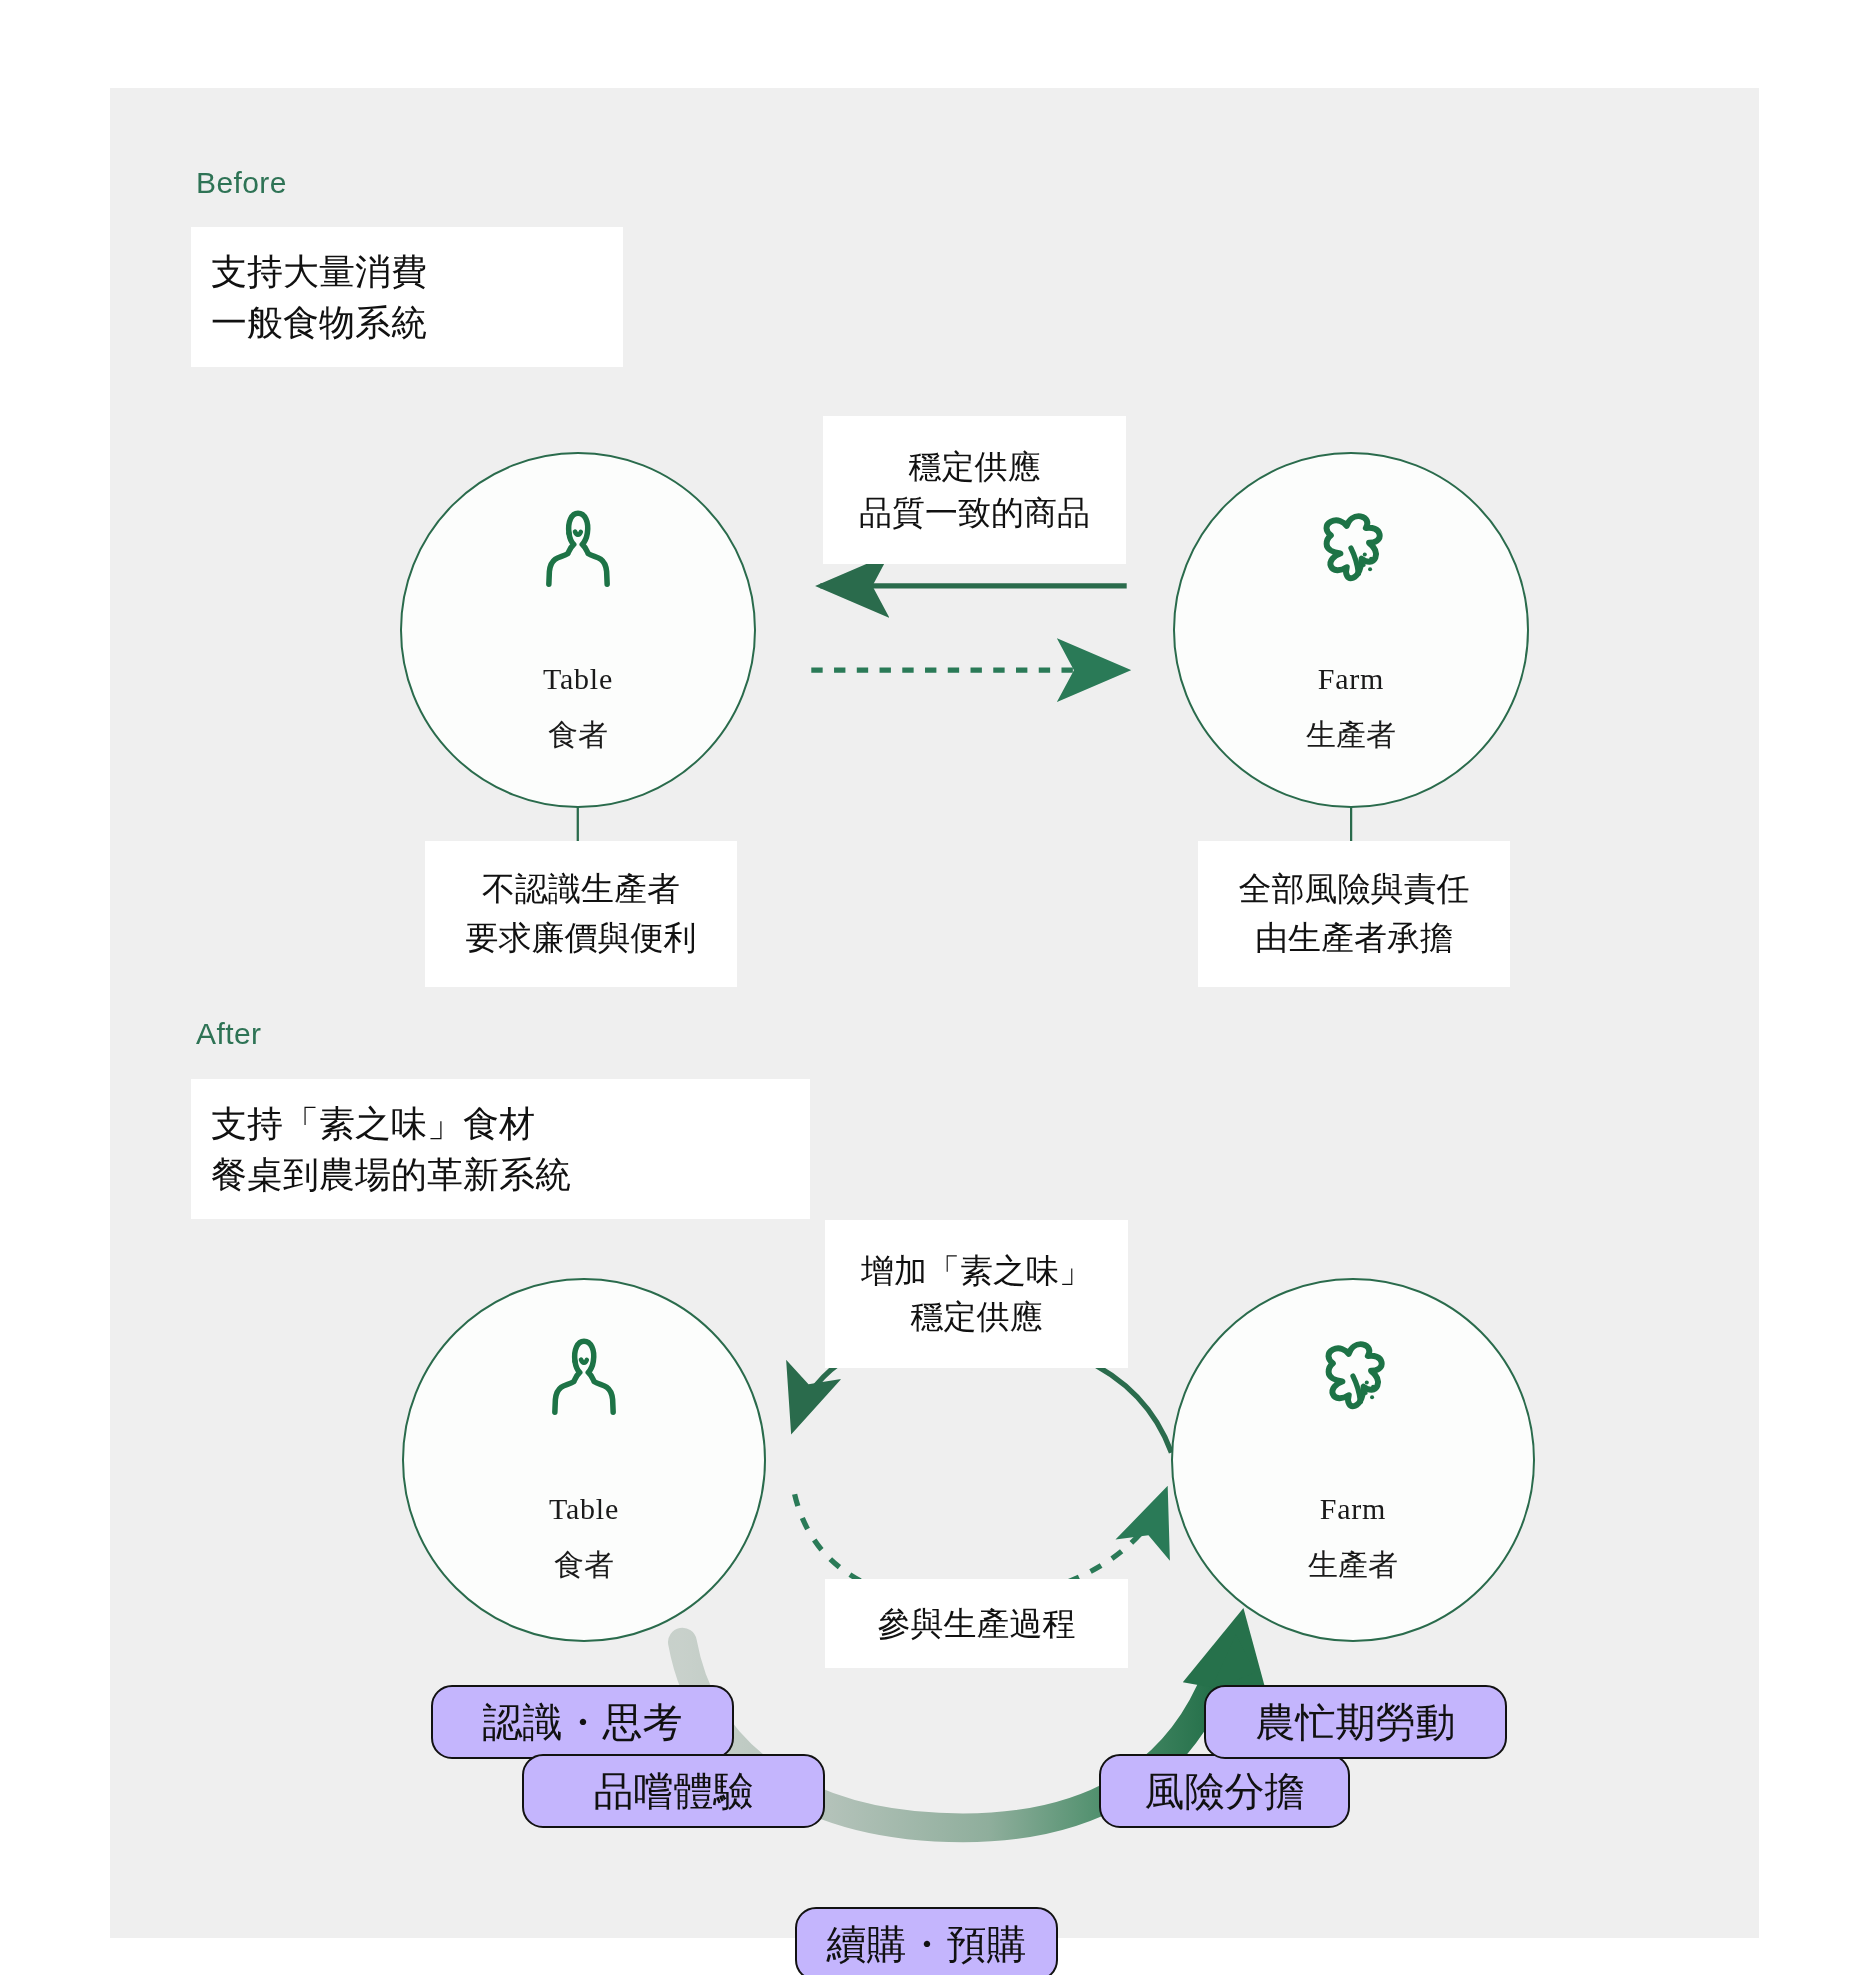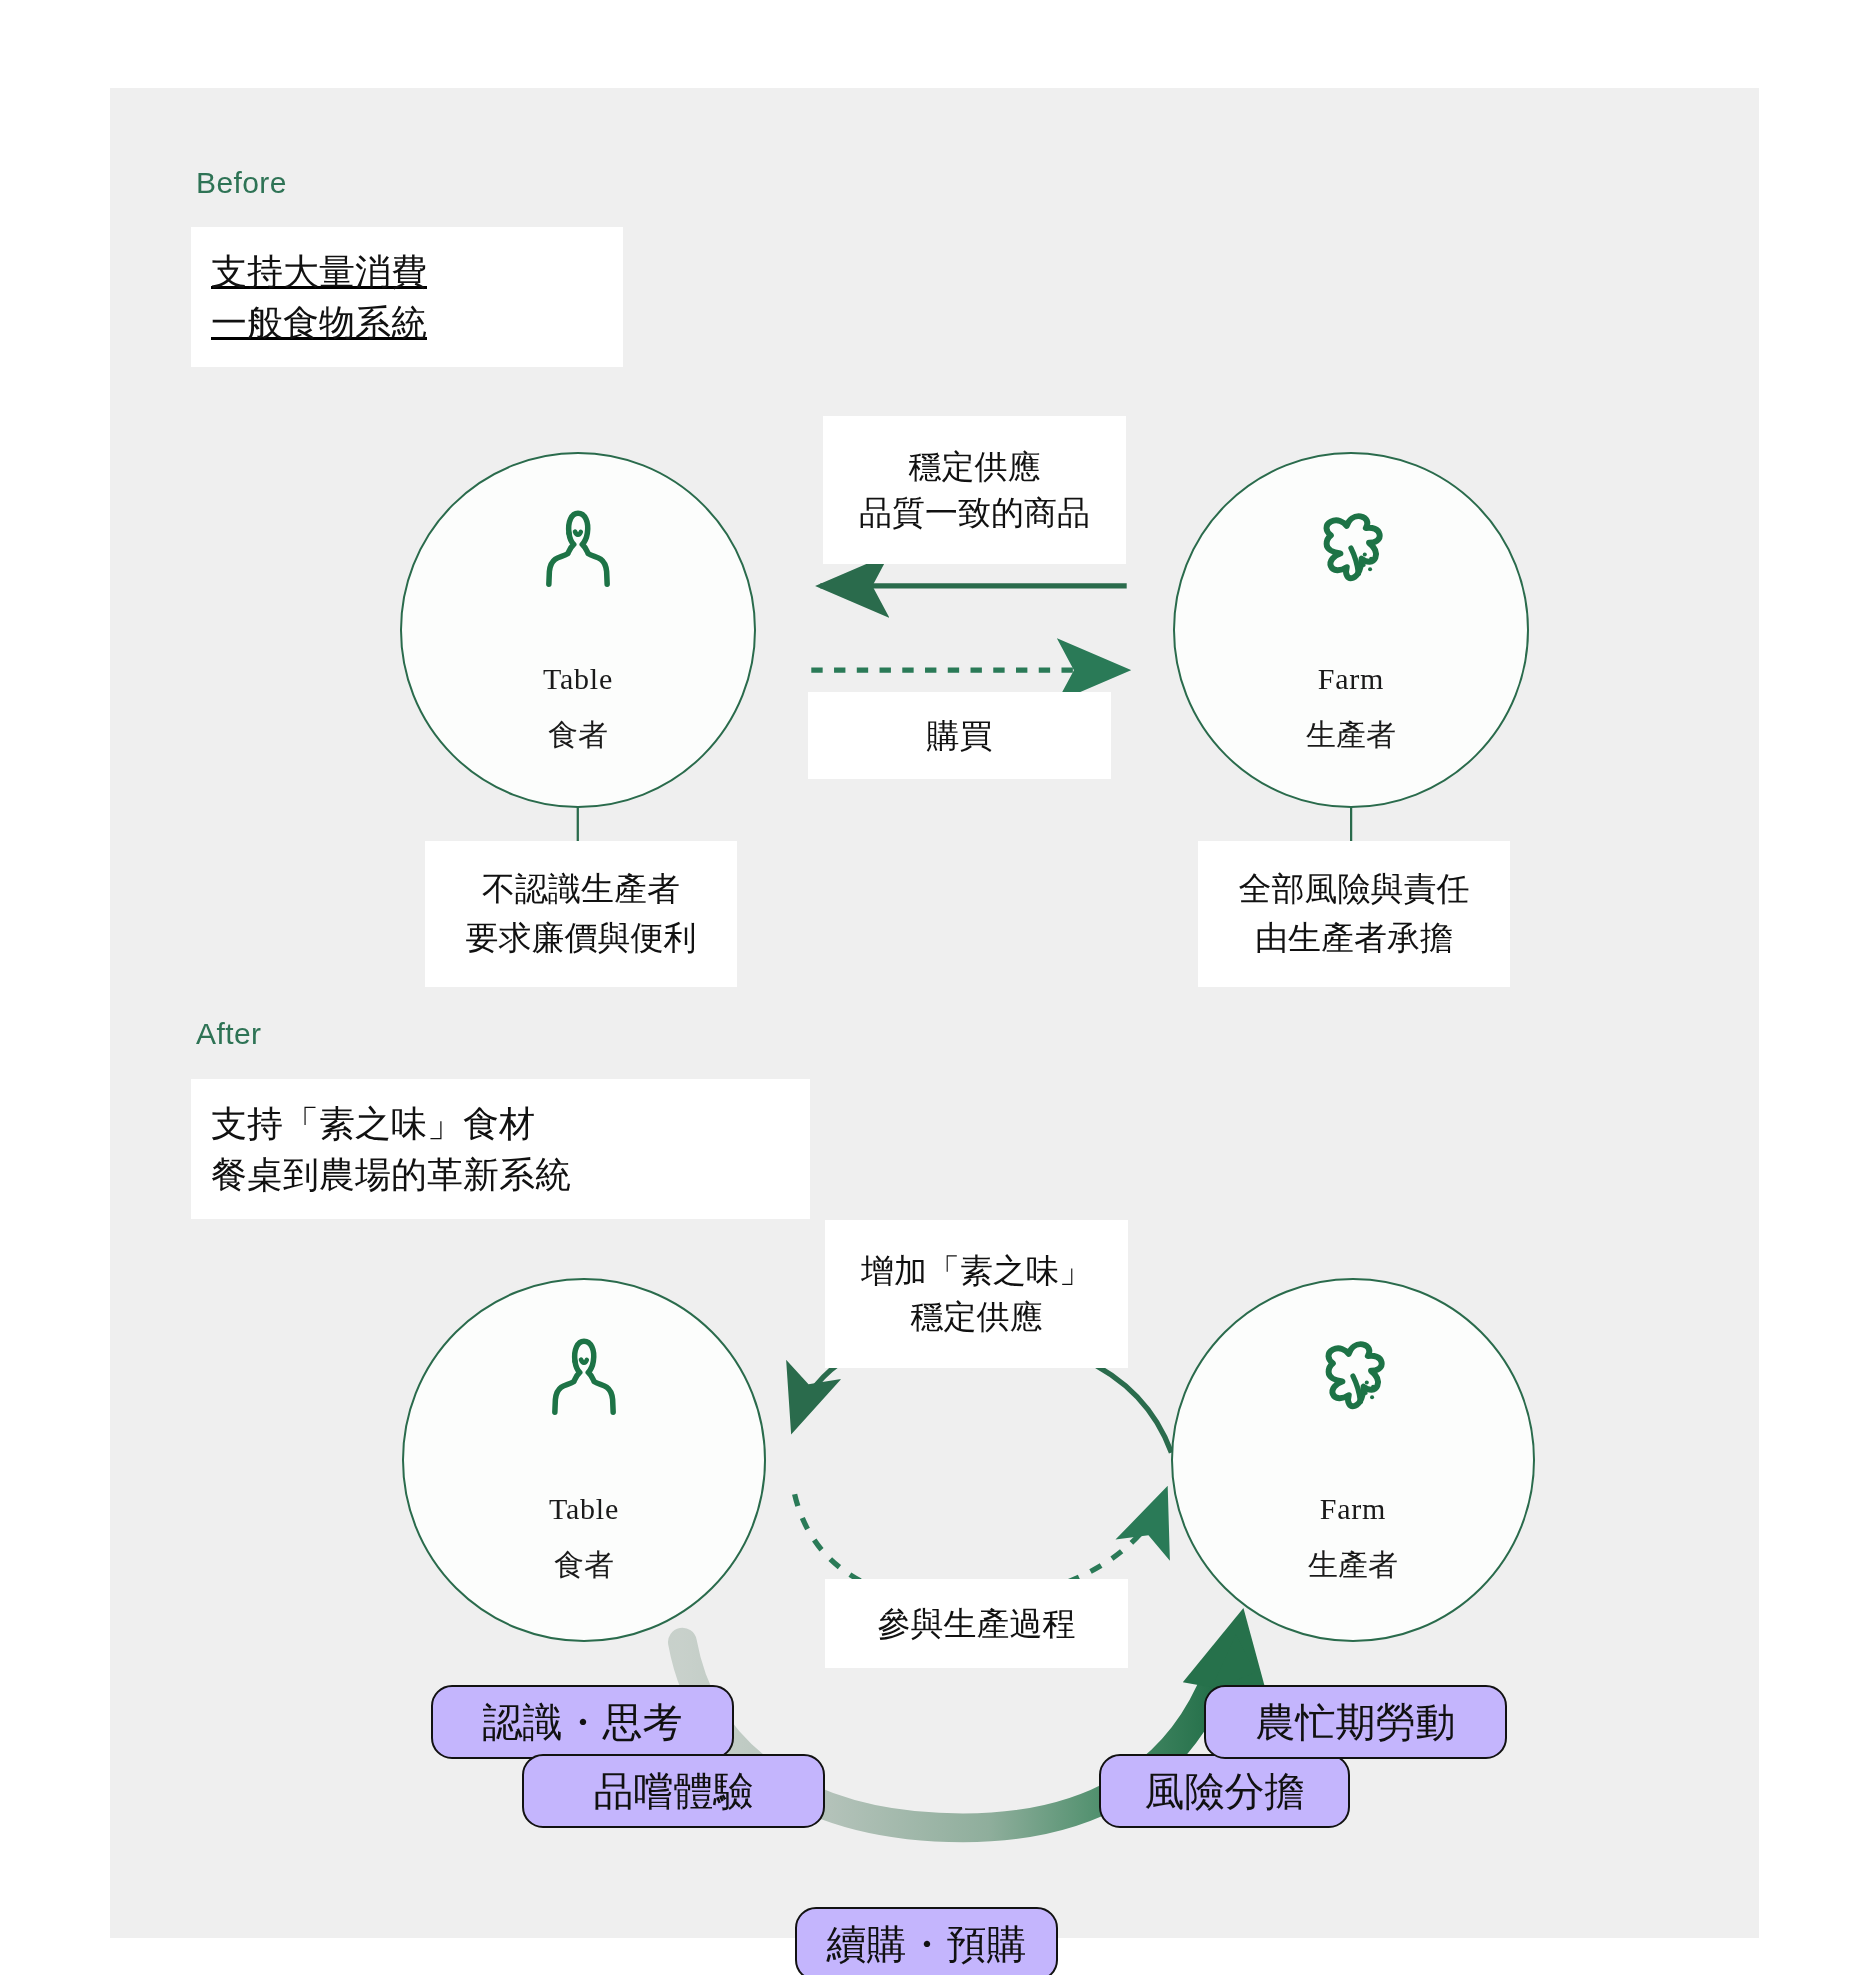--- a/index.html
+++ b/index.html
@@ -190,21 +190,21 @@
 
     <g>
       <path d="M 900 2125 C 930 2290 1080 2370 1270 2370 C 1440 2370 1545 2300 1596 2190" fill="none" stroke="url(#flowGrad)" stroke-width="38" stroke-linecap="round"></path>
       <path d="M 1640 2080 L 1672 2198 L 1560 2178 Z" fill="#26714b"></path>
       <path d="M 1596 2190 L 1630 2115 L 1655 2165 Z" fill="#26714b"></path>
     </g>
   </svg>
 
   <div class="section-label" style="left:196px; top:135px;">Before</div>
 
-  <div class="lead-box" style="left:191px; top:196px; width:432px; height:140px;text-decoration:underline;">
+  <div class="lead-box" style="left:191px; top:196px; width:432px; height:140px;">
     <div class="ln">支持大量消費</div>
     <div class="ln">一般食物系統</div>
   </div>
 
   <div class="node-circle layer-2" style="left:400px; top:421px; width:356px; height:356px;">
     <div class="node-inner" style="top:39px;">
       <svg class="node-icon" viewBox="0 0 100 100">
         <path d="M41.5 38 C40 27 44 19 50 19 C56.5 19 60.5 27 58.8 38 C58 43 56 46.5 54 48.5
                  C57 51 58 54 59.5 57 C63 59.5 68 60 71.5 62.5 C75 65 76.5 69 77 74 L77.5 86" fill="none" stroke="#1d7346" stroke-width="5.2" stroke-linecap="round" stroke-linejoin="round"></path>
         <path d="M41.5 38 C42.2 43 44 46.5 46 48.5 C43 51 42 54 40.5 57 C37 59.5 32 60 28.5 62.5
@@ -232,23 +232,20 @@
       <div class="node-title" style="margin-top:65px;">Farm</div>
       <div class="node-sub" style="margin-top:26px;">生產者</div>
     </div>
   </div>
 
   <div class="edge-label layer-3" style="left:823px; top:385px; width:303px; height:148px;">
     <div class="ln">穩定供應</div>
     <div class="ln">品質一致的商品</div>
   </div>
 
-  <div class="edge-label layer-3" style="left:808px; top:661px; width:303px; height:87px;">
-    <div class="ln">購買</div>
-  </div>
 
   <div class="note-box layer-3" style="left:425px; top:810px; width:312px; height:146px;">
     <div class="ln">不認識生產者</div>
     <div class="ln">要求廉價與便利</div>
   </div>
 
   <div class="note-box layer-3" style="left:1198px; top:810px; width:312px; height:146px;text-align:center;">
     <div class="ln">全部風險與責任</div>
     <div class="ln">由生產者承擔</div>
   </div>

